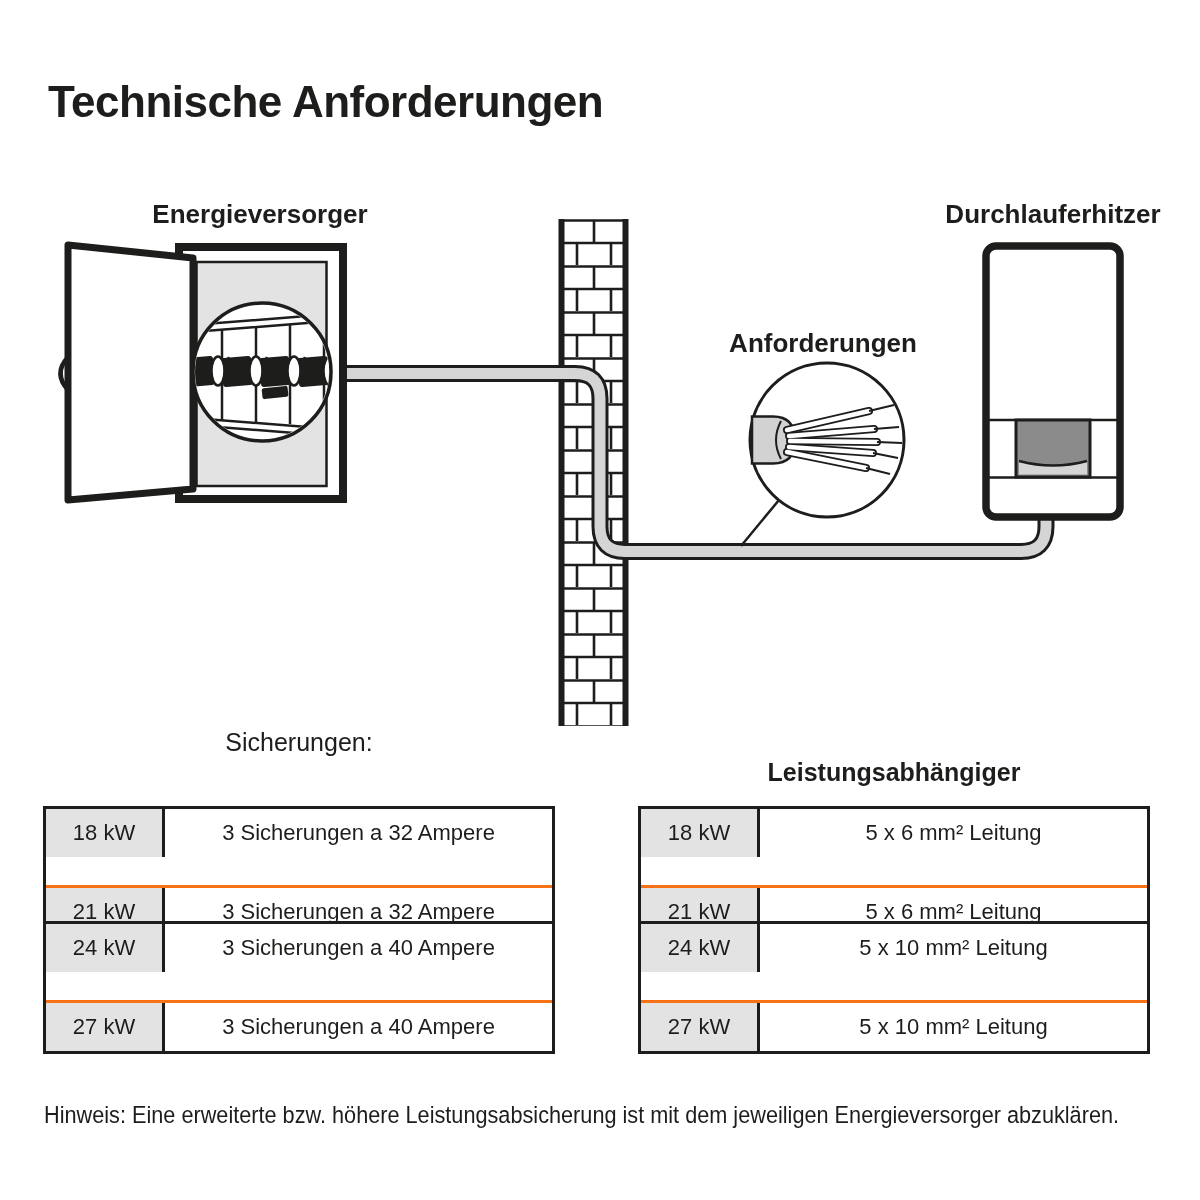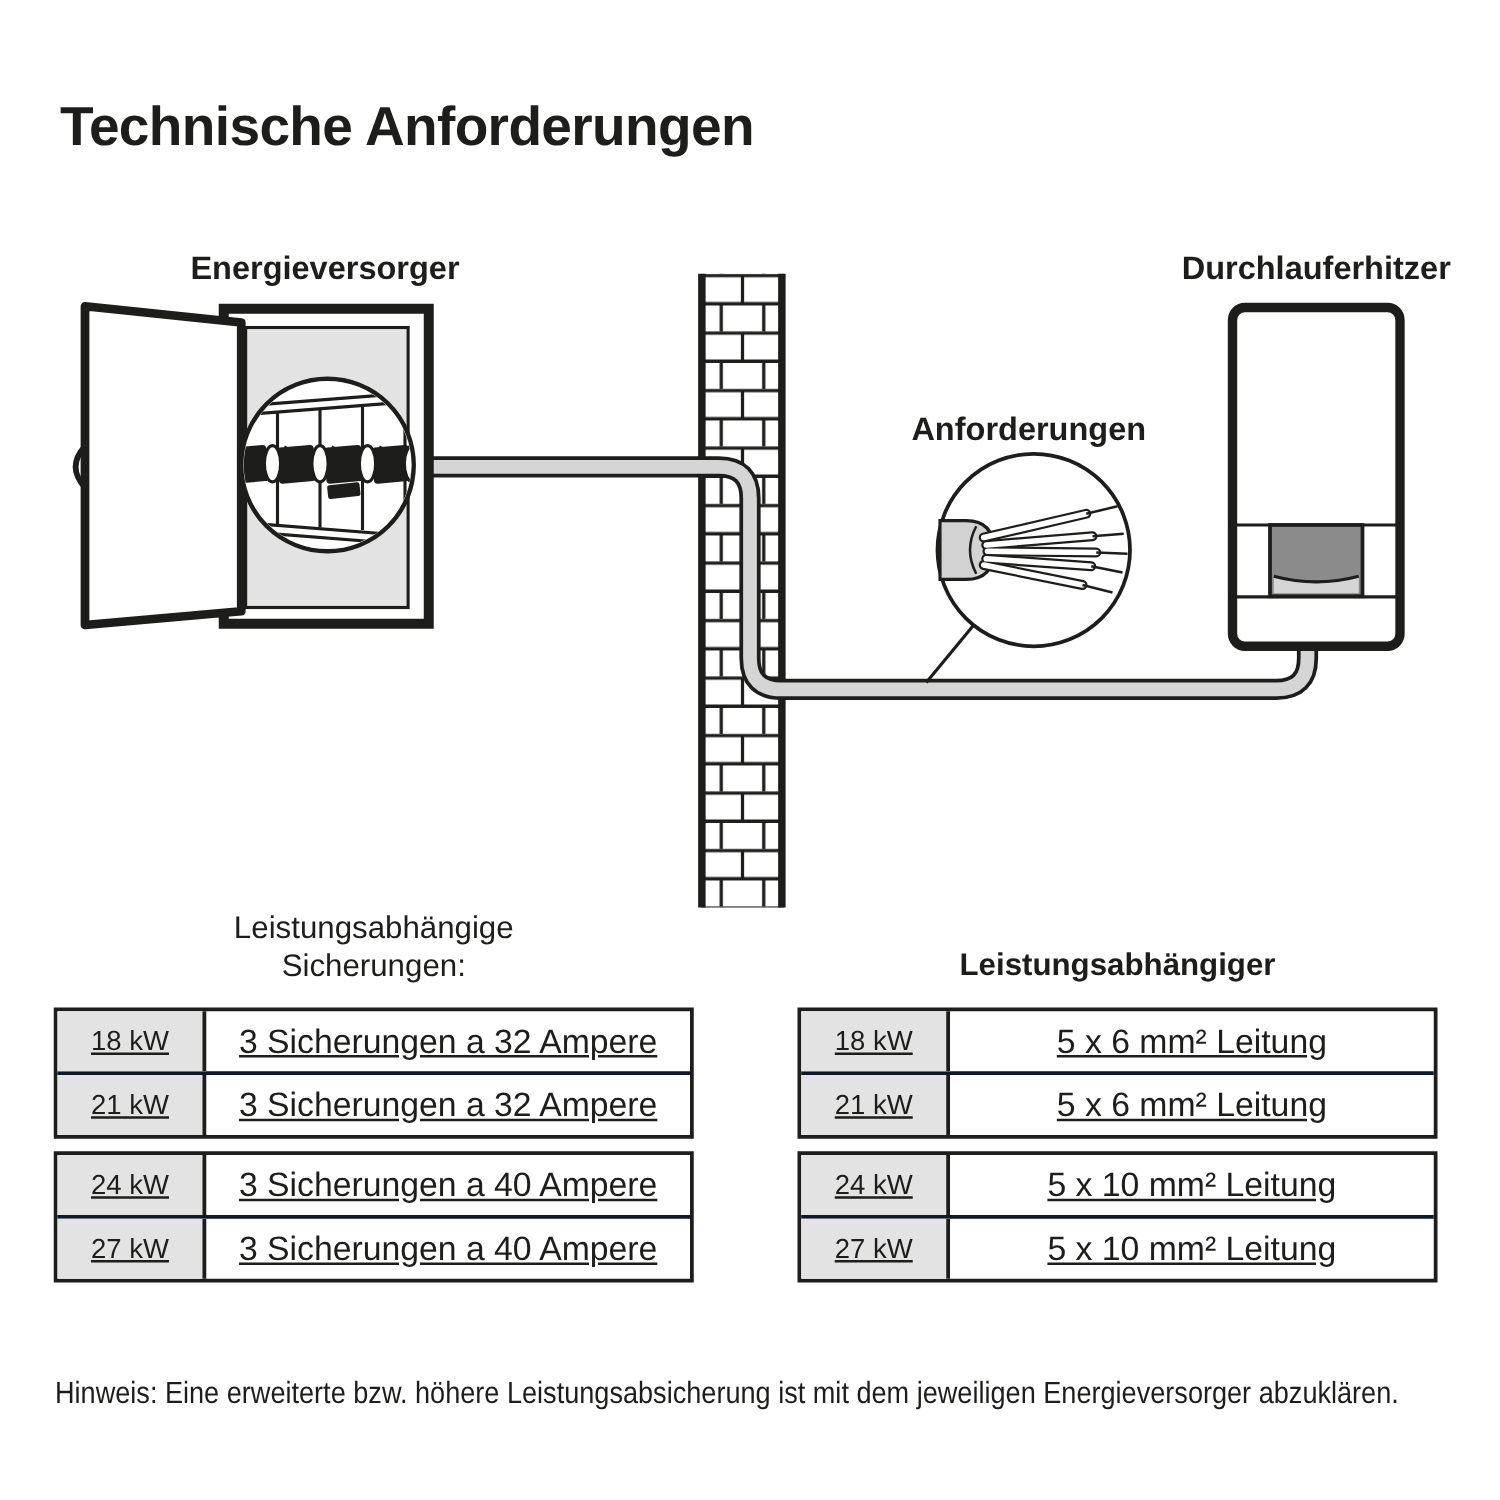--- a/index.html
+++ b/index.html
@@ -8,25 +8,25 @@
   .abs{position:absolute;}
   #page-title{left:48px;top:80px;font-size:44px;font-weight:bold;line-height:1;letter-spacing:-0.5px;}
   .diagram-label{font-size:26px;font-weight:bold;text-align:center;width:400px;line-height:1.1;}
   #label-fusebox{left:60px;top:200px;}
   #label-heater{left:853px;top:200px;}
   #label-cable{left:623px;top:329px;}
   .table-heading{font-size:25px;font-weight:normal;text-align:center;width:400px;line-height:31px;}
   #heading-left{left:99px;top:727px;}
   #heading-right{left:694px;top:757px;font-weight:bold;}
   .tgroup{position:absolute;width:512px;border:3px solid #1d1d1b;box-sizing:border-box;background:#fff;}
-  .trow{display:flex;height:48px;text-decoration:underline;}
-  .trow + .trow{border-top:3px solid #0f172a;}
+  .trow{display:flex;height:48px;}
+  .trow + .trow{border-top:3px solid #f97316;margin-top:28px;}
   .pcell{width:116px;background:#e3e3e3;border-right:3px solid #1d1d1b;
          display:flex;align-items:center;justify-content:center;font-size:22px;}
-  .vcell{flex:1;display:flex;align-items:center;justify-content:center;font-size:27px;}
+  .vcell{flex:1;display:flex;align-items:center;justify-content:center;font-size:22px;}
   #note{left:44px;top:1101px;font-size:24.5px;white-space:nowrap;
         transform:scaleX(0.885);transform-origin:left center;}
   svg{display:block;}
 </style>
 </head>
 <body>
 
 <svg class="abs" style="left:0;top:0" width="1200" height="1200" viewBox="0 0 1200 1200" aria-hidden="true">
   <defs>
     <pattern id="brick" patternUnits="userSpaceOnUse" x="561" y="219" width="66" height="46">
@@ -124,21 +124,20 @@
   </g>
 </svg>
 
 <h1 class="abs" id="page-title" style="margin:0">Technische Anforderungen</h1>
 
 <div class="abs diagram-label" id="label-fusebox">Energieversorger</div>
 <div class="abs diagram-label" id="label-heater">Durchlauferhitzer</div>
 <div class="abs diagram-label" id="label-cable">Anforderungen</div>
 
 <div class="abs table-heading" id="heading-left">
-  <div>Leistungsabhängige</div>
   <div>Sicherungen:</div>
 </div>
 <div class="abs table-heading" id="heading-right">
   <div>Leistungsabhängiger</div>
 </div>
 
 <div class="tgroup" style="left:43px;top:806px;">
   <div class="trow">
     <div class="pcell">18 kW</div>
     <div class="vcell">3 Sicherungen a 32 Ampere</div>

